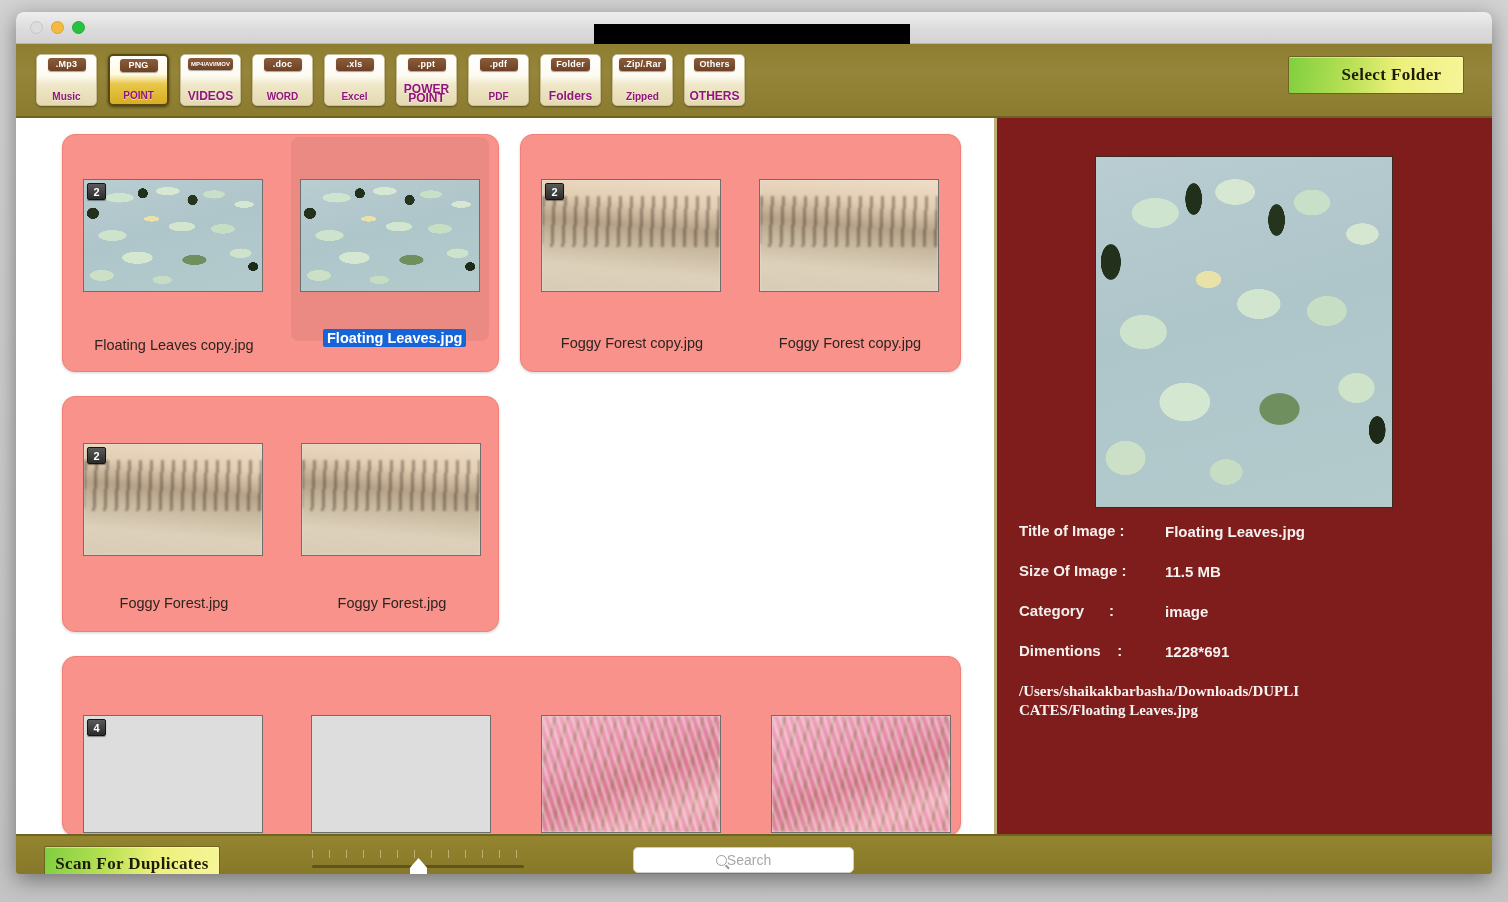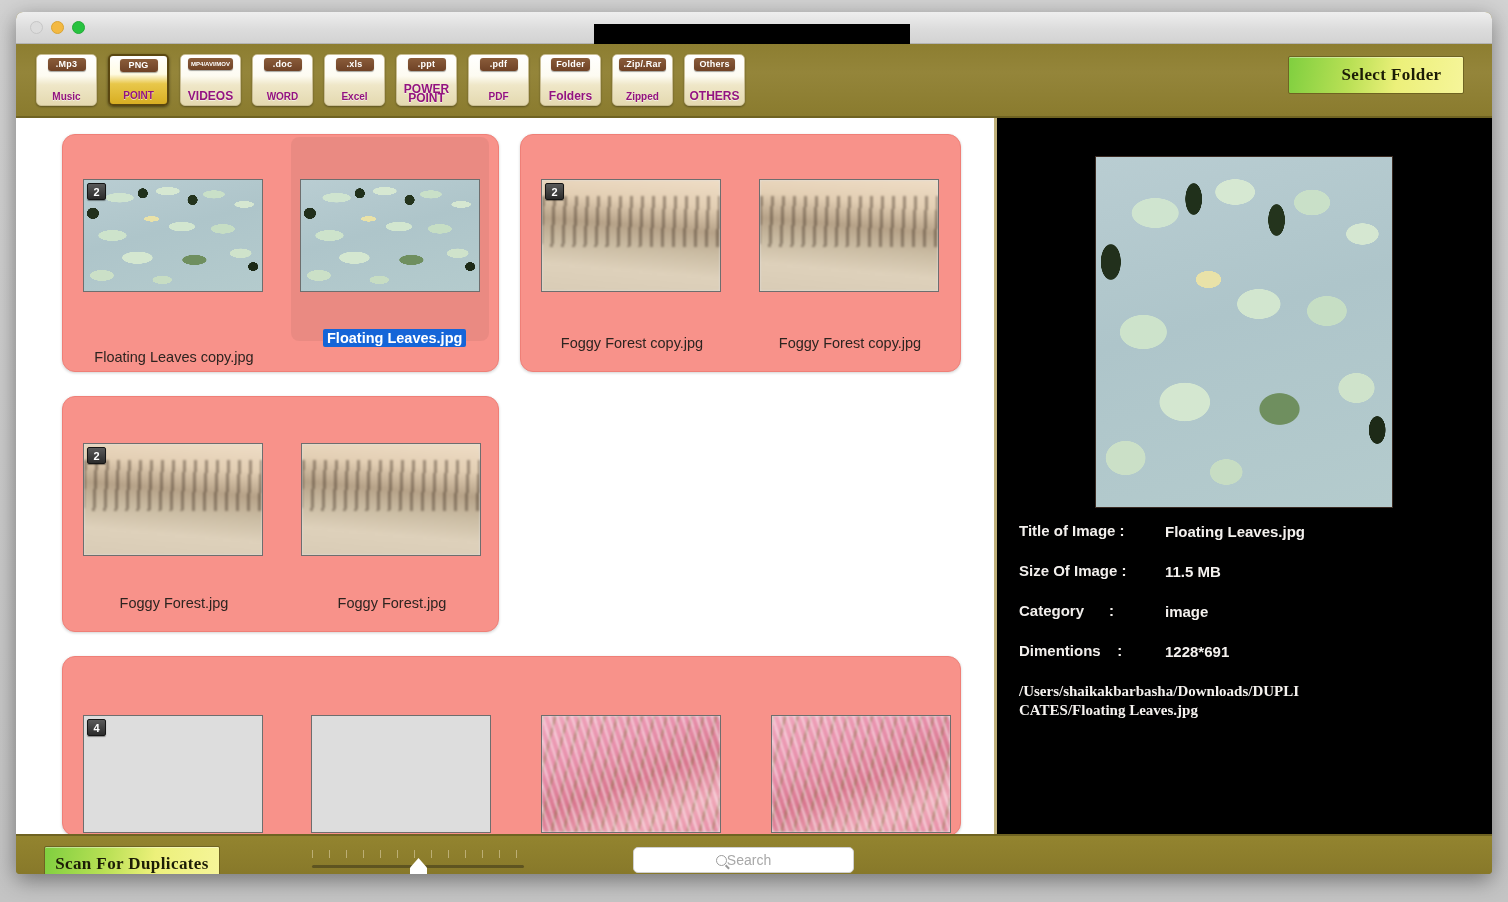--- a/index.html
+++ b/index.html
@@ -77,21 +77,21 @@
     display:flex; align-items:center; justify-content:center;
     box-shadow:inset 0 1px 0 rgba(255,255,255,.4);
     letter-spacing:.4px;
   }
   #select-folder { position:absolute; right:28px; top:12px; width:176px; height:38px; font-size:17px;padding-left:31px; }
 
   
   .body-area { position:relative; height:716px; background:#ffffff; display:flex; }
   .list-pane { position:relative; width:978px; height:100%; background:#fff; overflow:hidden; }
   .divider { width:3px; background:#bfb07a; }
-  .info-pane { flex:1; background:#000000; position:relative;padding-left:10px; }
+  .info-pane { flex:1; background:#7f1d1d; position:relative;padding-left:10px; }
 
   
   .group {
     position:absolute; border-radius:13px;
     background:#f8928a; border:1px solid #ef7f77;
     box-shadow:0 1px 3px rgba(0,0,0,.18);
   }
   .cell { position:absolute; }
   .cell.sel-bg { background:rgba(0,0,0,.055); border-radius:8px; }
   .thumb {
@@ -280,21 +280,21 @@
     <div class="body-area">
 
       <div class="list-pane">
 
         <div class="group" style="left:46px; top:16px; width:437px; height:238px;">
           <div class="cell" style="left:10px; top:6px; width:202px; height:200px;">
             <div class="thumb" style="left:10px; top:38px; width:180px; height:113px;">
               <div class="badge">2</div>
               <div class="art-lily"></div>
             </div>
-            <div class="cap" style="left:0; top:208px; width:202px;">Floating Leaves copy.jpg</div>
+            <div class="cap" style="left:0; top:196px; width:202px;">Floating Leaves copy.jpg</div>
           </div>
           <div class="cell sel-bg" style="left:228px; top:2px; width:198px; height:204px;">
             <div class="thumb" style="left:9px; top:42px; width:180px; height:113px;">
               <div class="art-lily"></div>
             </div>
           </div>
           <div class="cap sel" style="left:260px; top:194px;">Floating Leaves.jpg</div>
         </div>
 
         <div class="group" style="left:504px; top:16px; width:441px; height:238px;">

